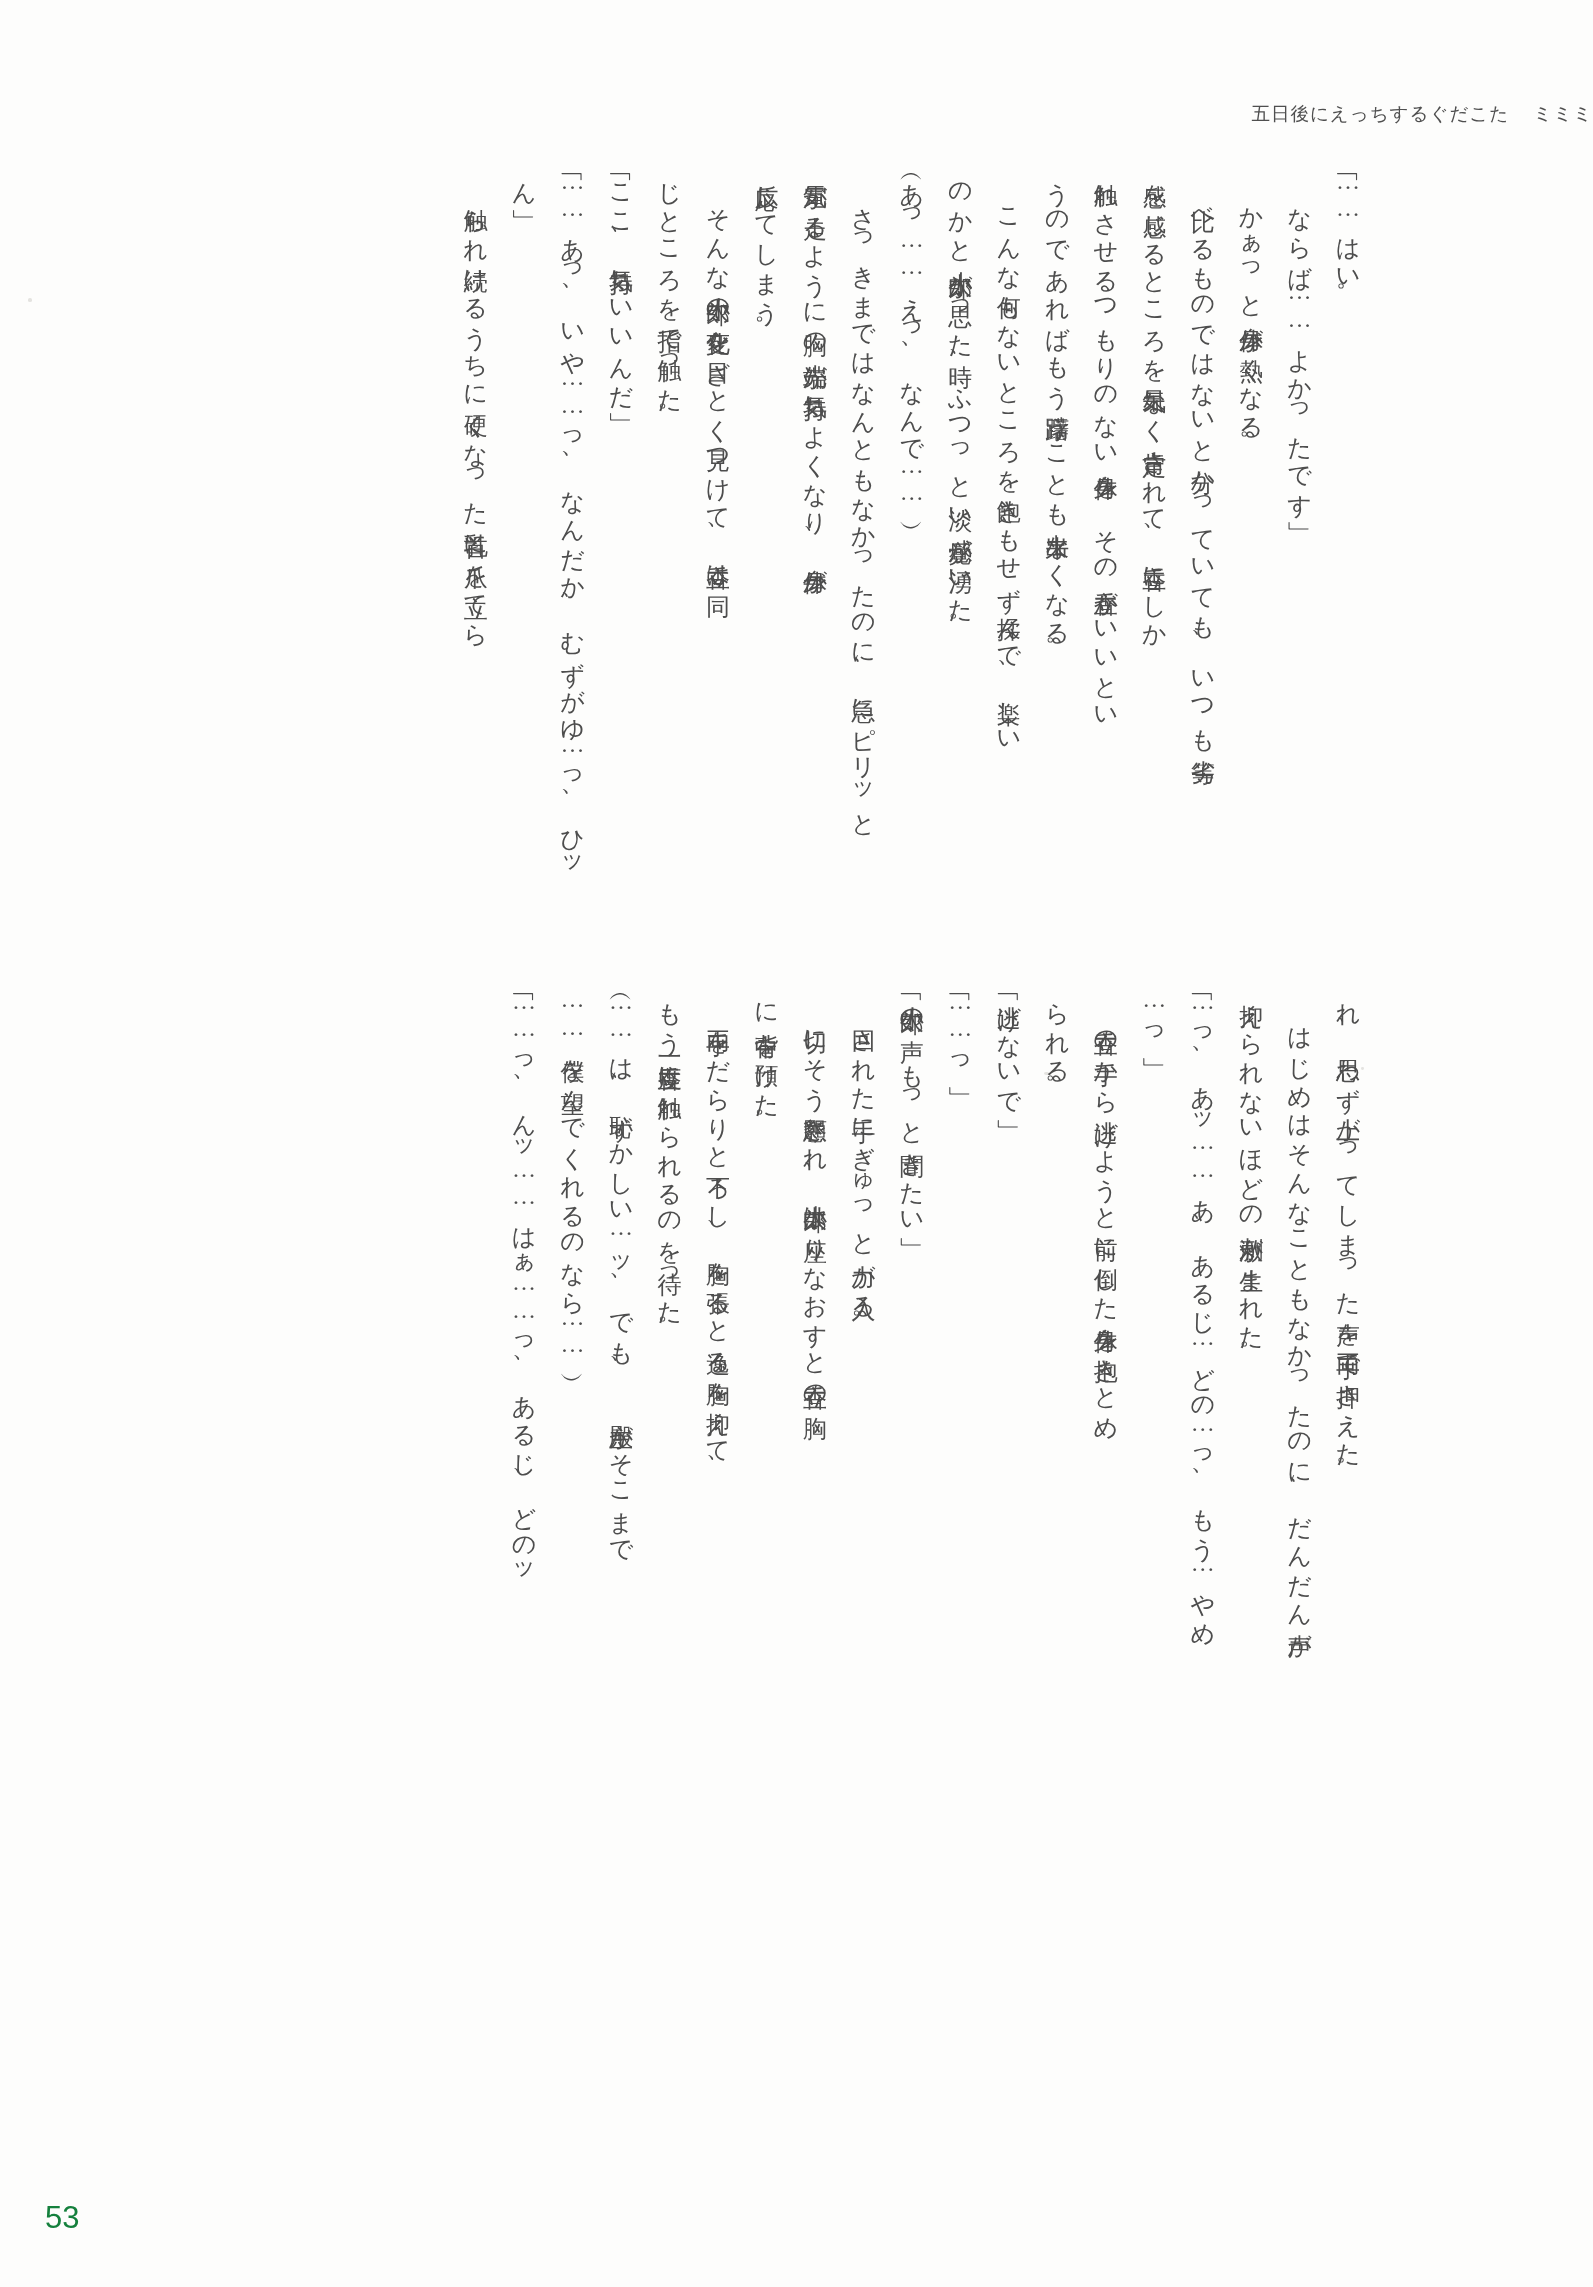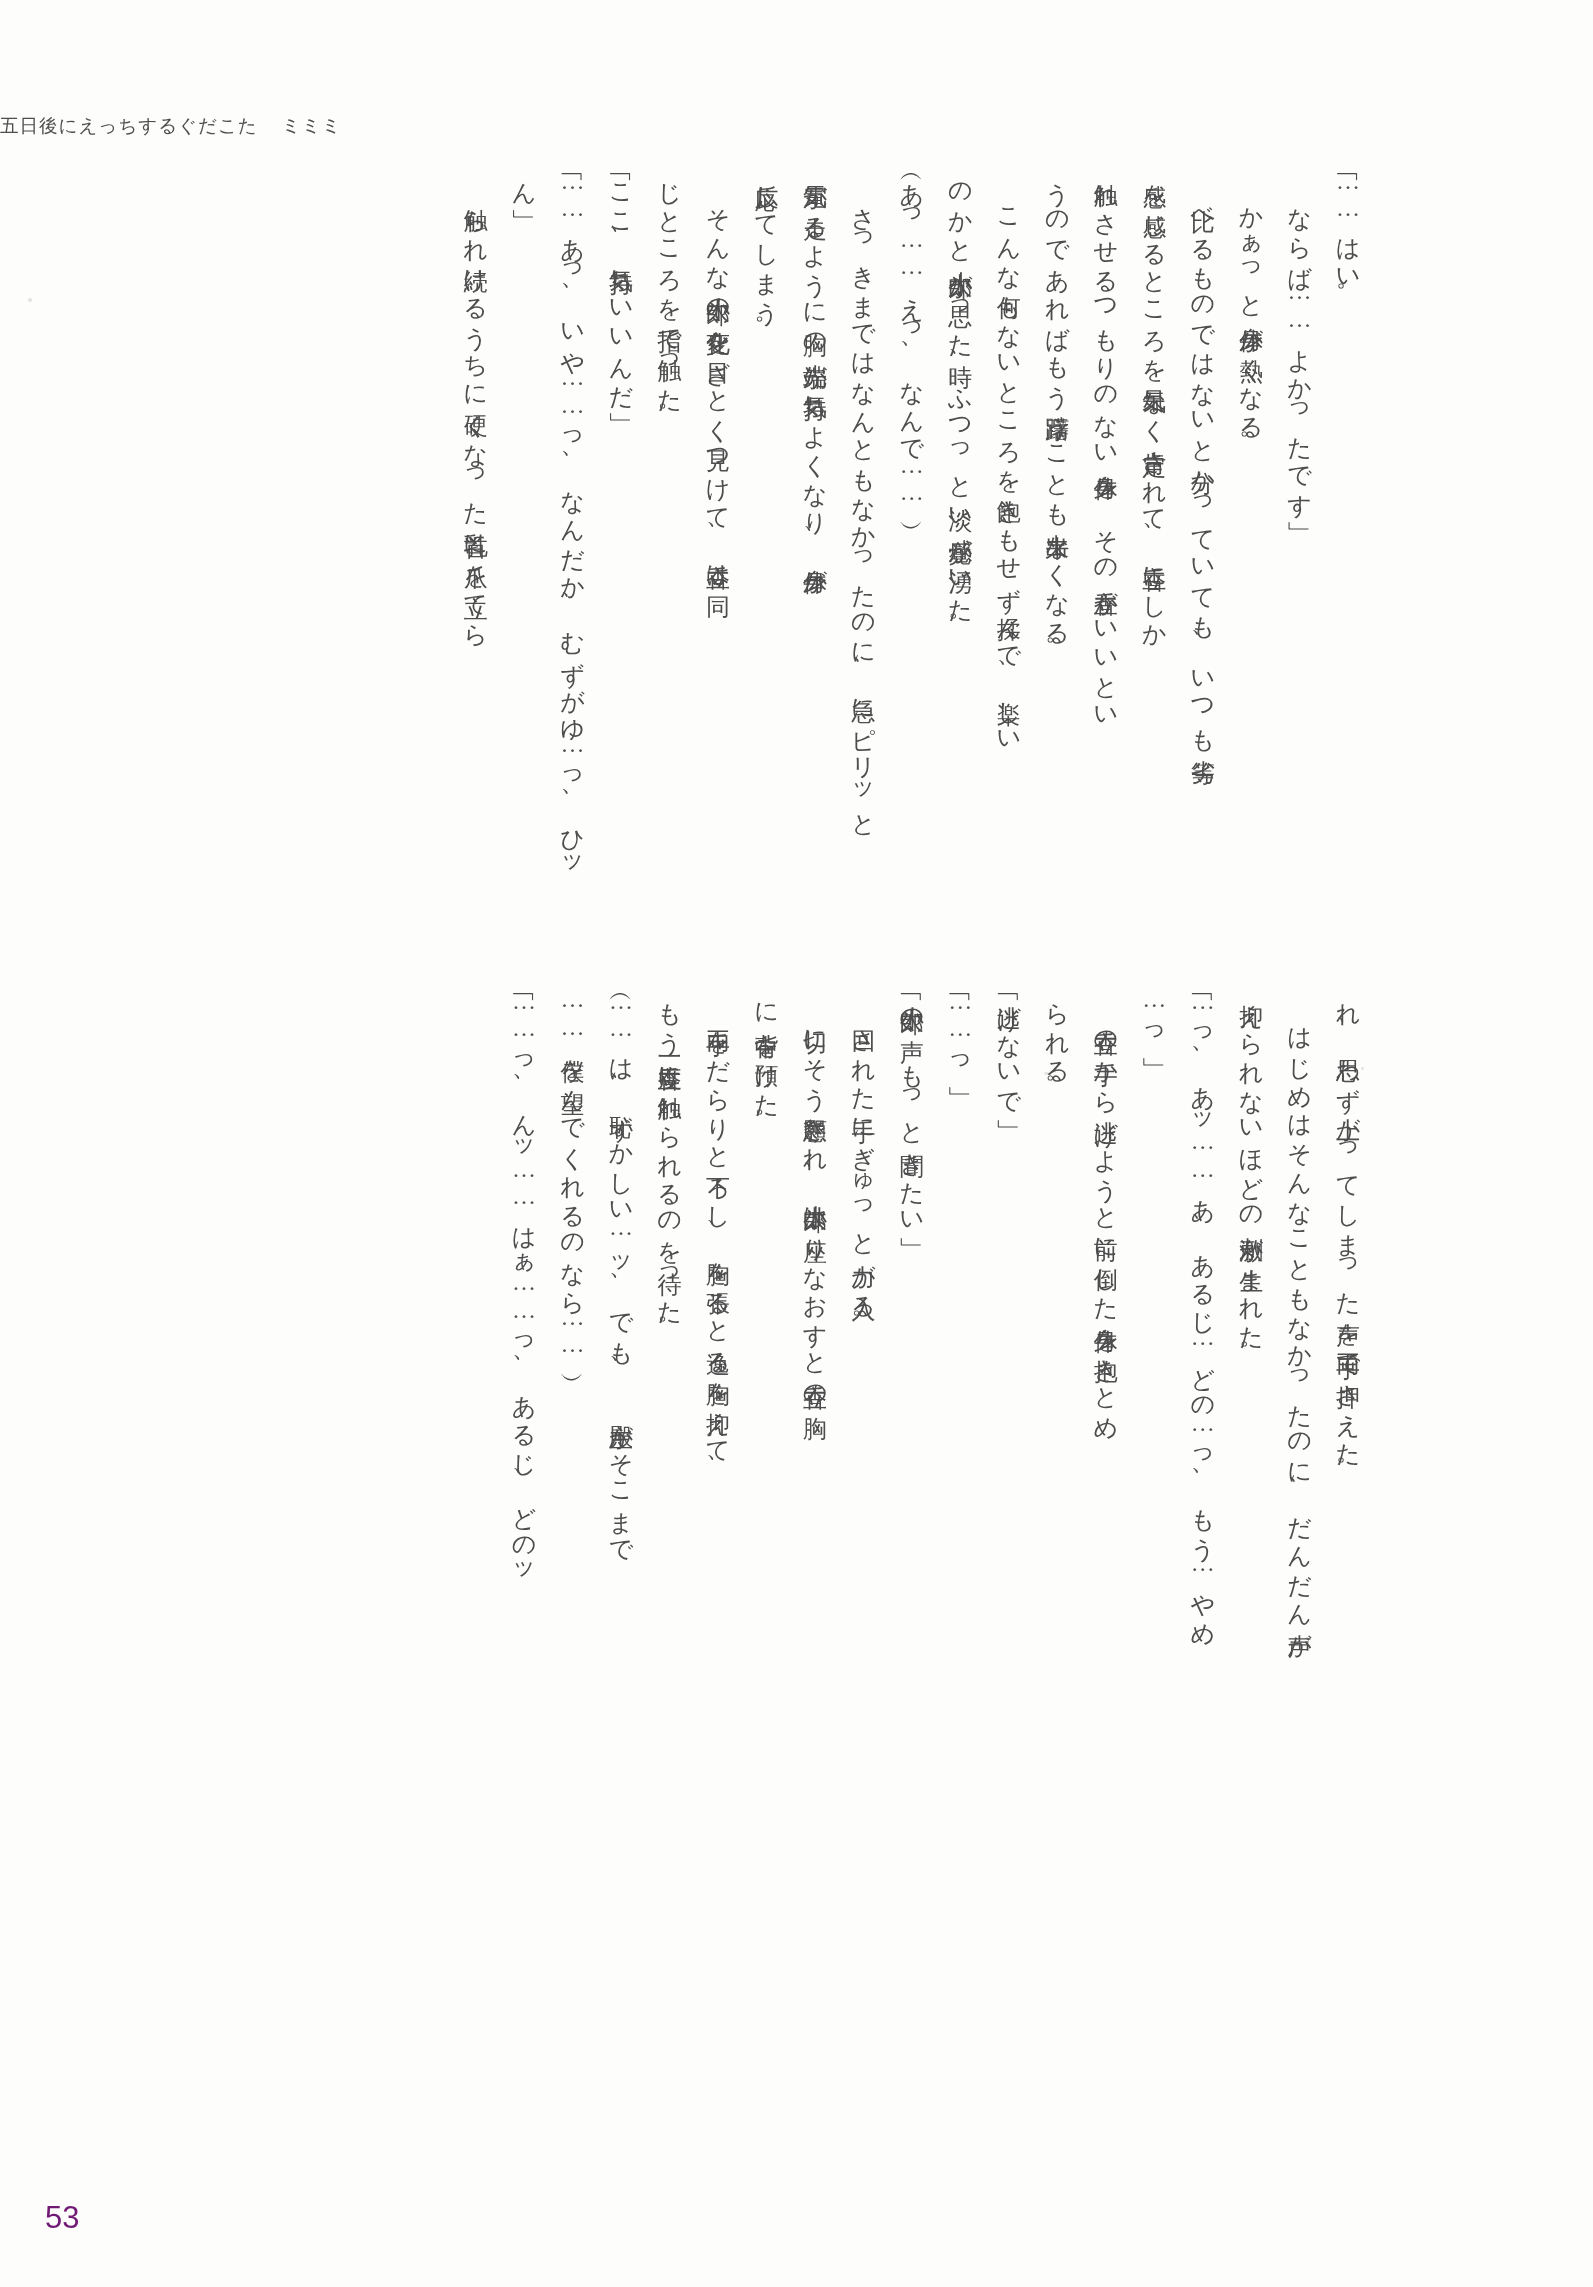--- a/index.html
+++ b/index.html
@@ -21,26 +21,25 @@
     inset: 0;
     background: #fdfdfc;
   }
 
   
   .header {
     position: absolute;
     top: 101px;
     left: 0;
     width: 100%;
-    text-align: left;
+    text-align: right;
     font-size: 18.6px;
     letter-spacing: 0.9px;
     color: #4f4f4f;
     white-space: nowrap;
-    margin-top: 12px;
   }
   .header .sep {
     display: inline-block;
     width: 24px;
   }
 
   
   .body-area {
     position: absolute;
     top: 166px;
@@ -80,21 +79,21 @@
   .line {
     display: block;
   }
 
   
   .folio {
     position: absolute;
     left: 45px;
     bottom: 52px;
     font-size: 31px;
-    color: #701a75;
+    color: #15803d;
     font-family: "Liberation Sans", sans-serif;
   }
 
   
   .speck {
     position: absolute;
     background: #cfcdc8;
     border-radius: 50%;
     opacity: .55;
   }

